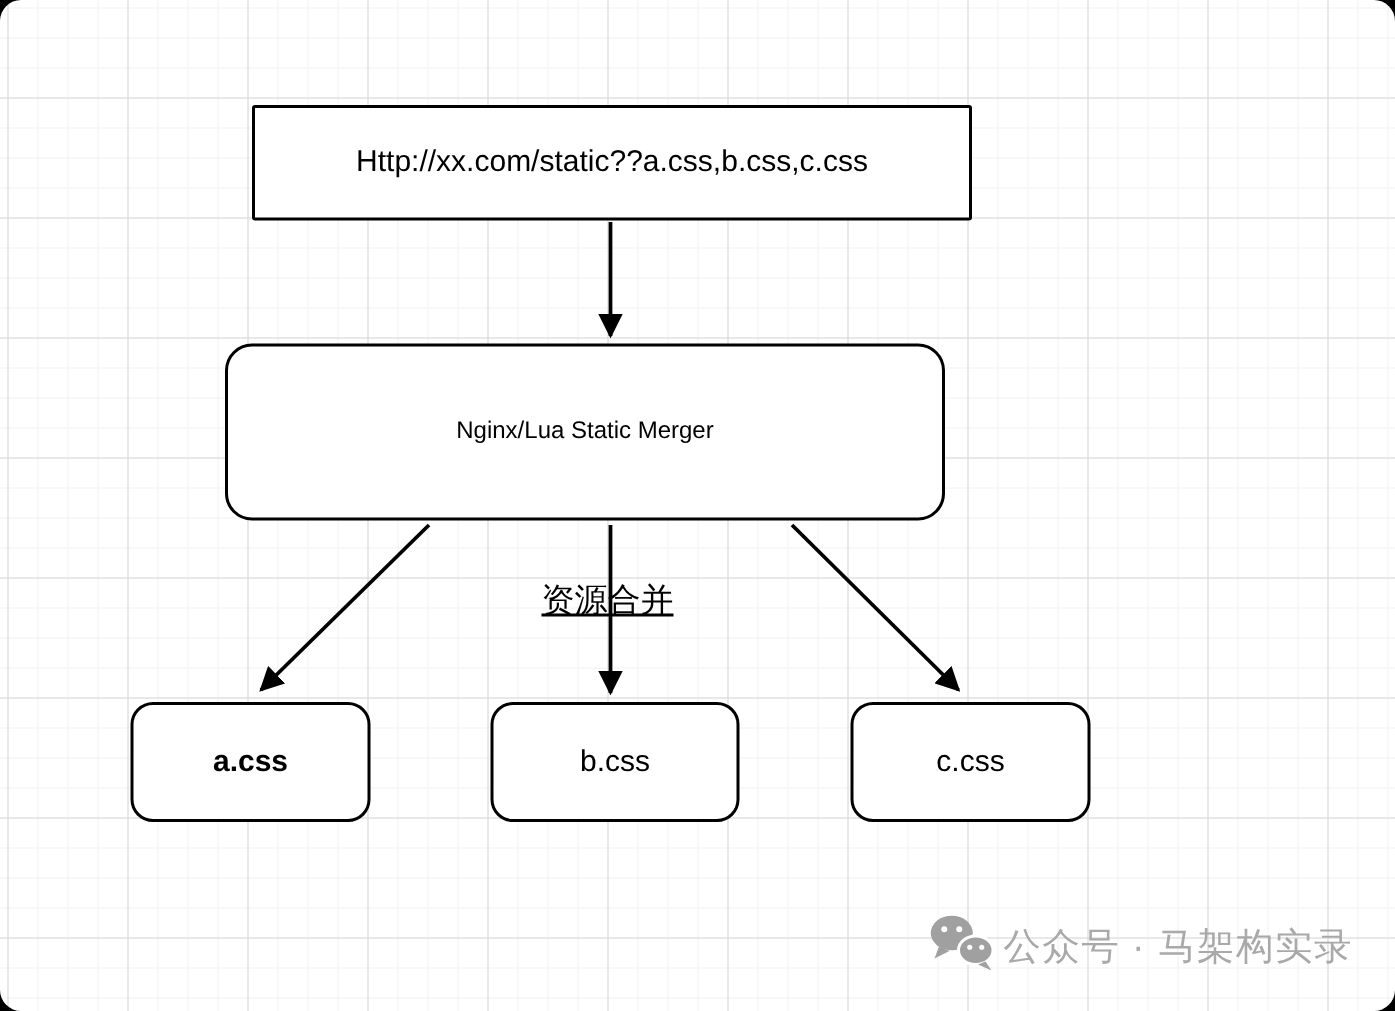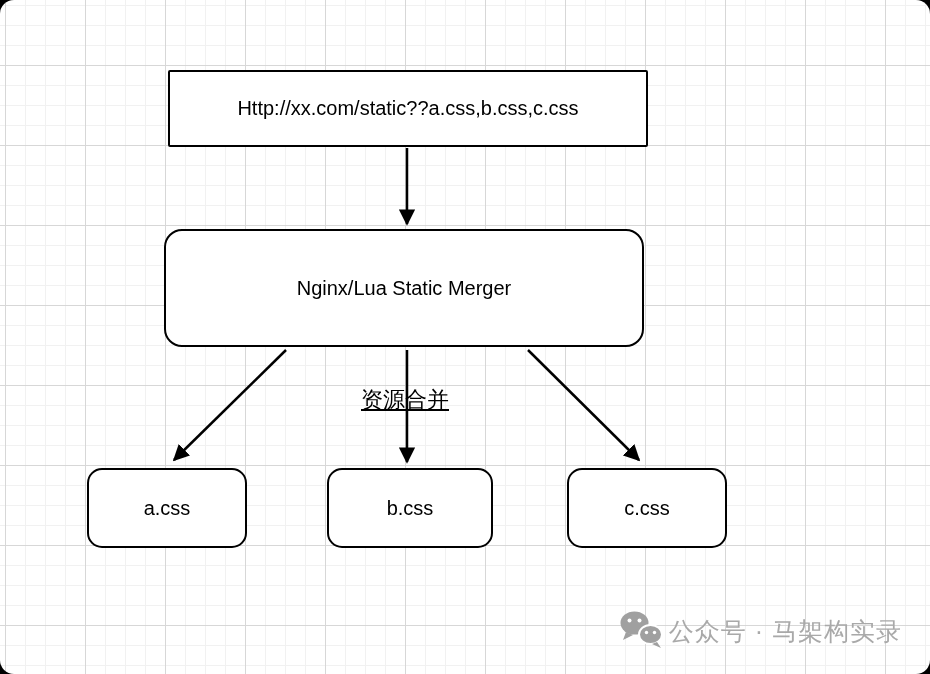--- a/index.html
+++ b/index.html
@@ -44,32 +44,32 @@
     text-align: center;
     box-sizing: border-box;
   }
   .url-box {
     left: 168px; top: 70px;
     width: 480px; height: 77px;
     border-radius: 2px;
     font-size: 20px;
   }
   .merger-box {
-    left: 164px; top: 229px;
+    left: 150px; top: 229px;
     width: 480px; height: 118px;
     border-radius: 18px;
-    font-size: 20px;
+    font-size: 16px;
   }
   .css-box {
     top: 468px;
     width: 160px; height: 80px;
     border-radius: 15px;
     font-size: 20px;
   }
-  .css-a { left: 87px; }
+  .css-a { left: 87px; font-weight: bold; }
   .css-b { left: 327px; width: 166px; }
   .css-c { left: 567px; }
   .merge-label {
     position: absolute;
     z-index: 2;
     left: 345px; top: 385px;
     width: 120px;
     text-align: center;
     font-size: 22px;
     color: #000000;

